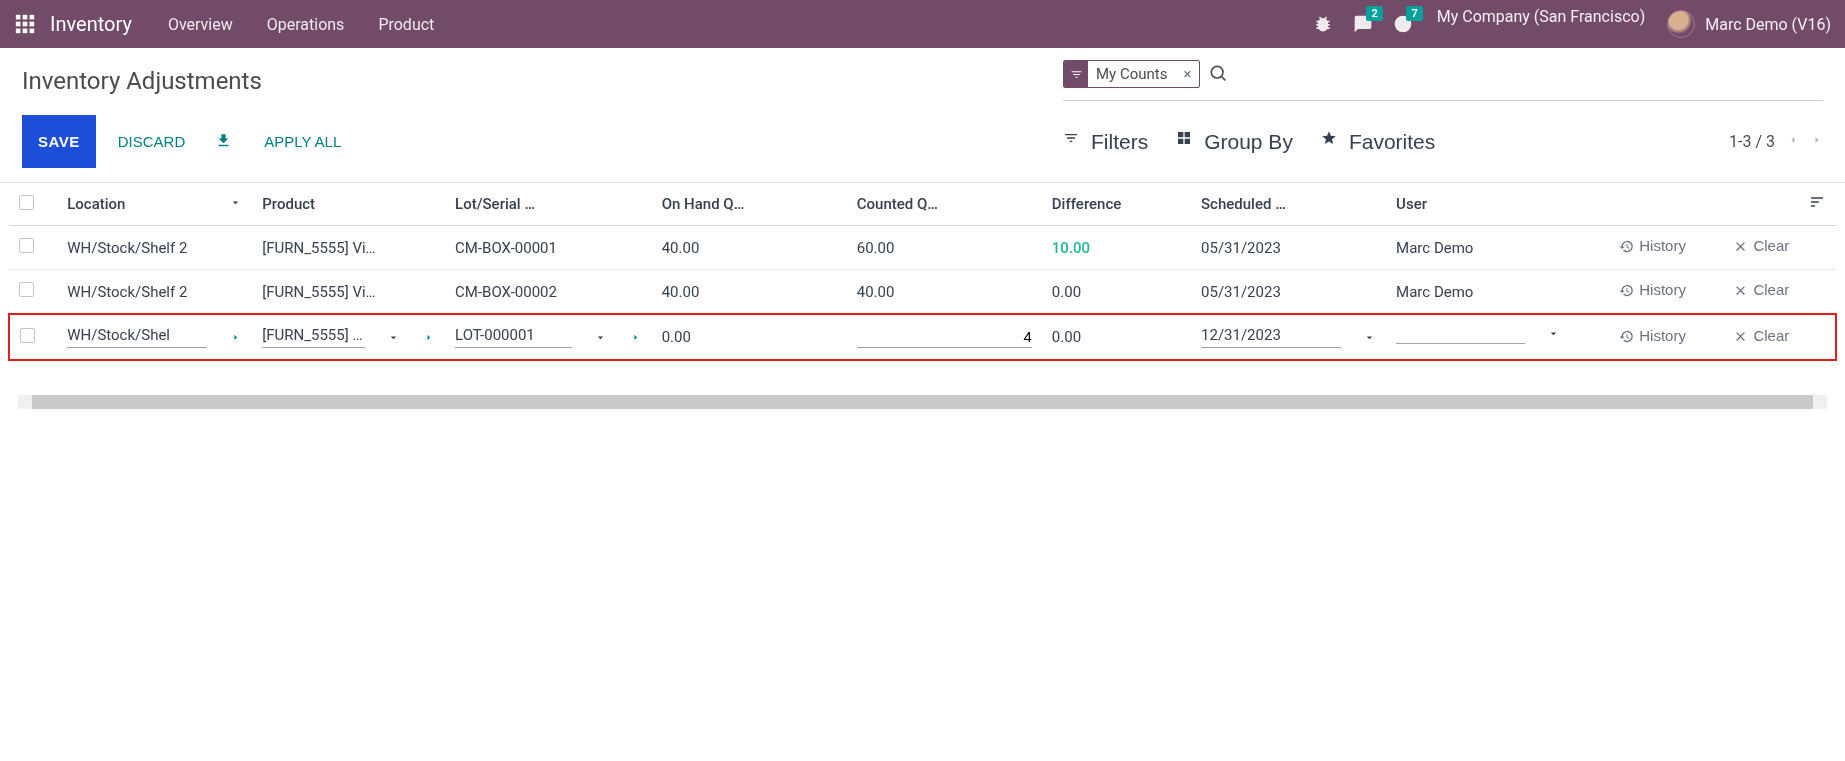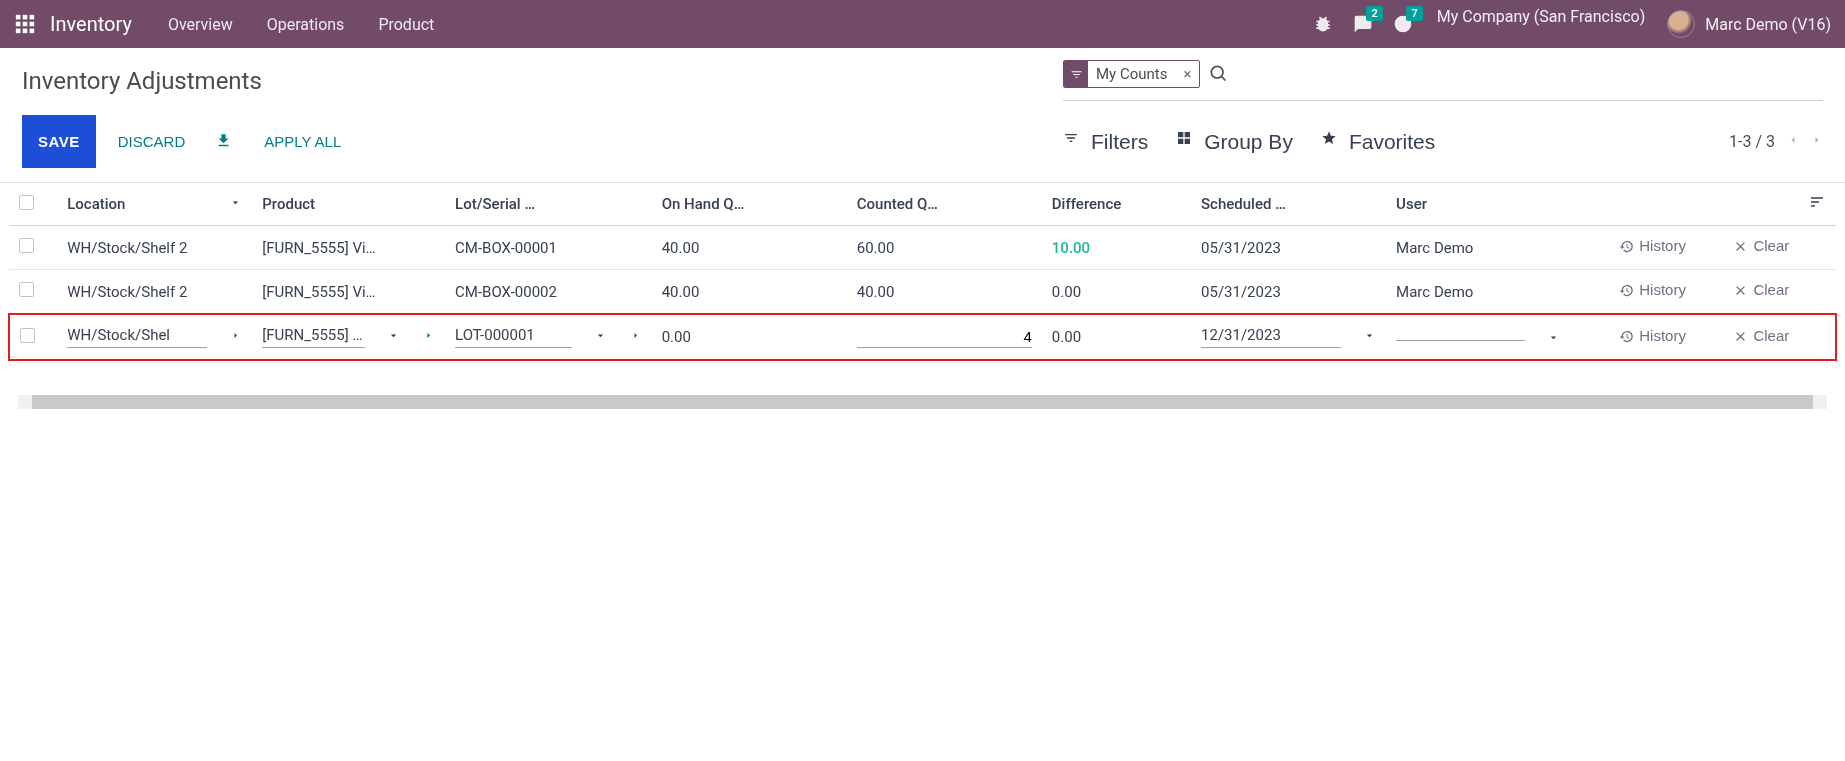--- a/index.html
+++ b/index.html
@@ -268,21 +268,21 @@
   .row-actions svg { width: 15px; height: 15px; fill: currentColor; }
   tr.highlighted td {
     border-top: 2px solid #e11d1d;
     border-bottom: 2px solid #e11d1d;
     background: #fff;
   }
   tr.highlighted td:first-child { border-left: 2px solid #e11d1d; }
   tr.highlighted td:last-child  { border-right: 2px solid #e11d1d; }
   .m2o-wrap {
     display: inline-flex;
-    align-items: center;
+    align-items: flex-end;
     gap: 22px;
     width: 100%;
   }
   .m2o-wrap .txt { flex: 1; overflow: hidden; text-overflow: ellipsis; border-bottom: 1px solid #9ca3af; padding-bottom: 3px;}
   .caret-down { color: #374151; cursor: pointer; }
   .ext-link { color: #017e84; cursor: pointer; }
   .ext-link svg, .caret-down svg { width: 13px; height: 13px; fill: currentColor; }
   .counted-input {
     text-align: right;
     border: none;

